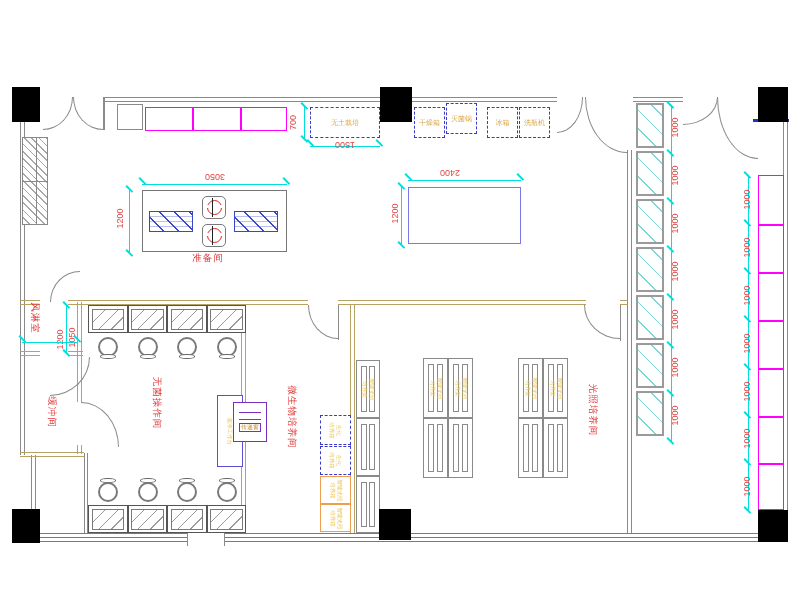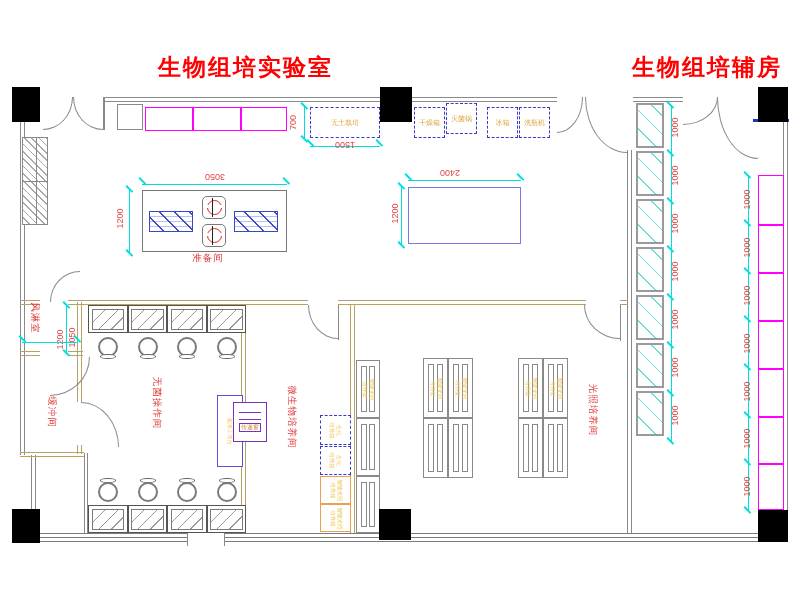--- a/index.html
+++ b/index.html
@@ -52,22 +52,20 @@
   .pwl{color:#c8872f;font-size:6px;border:1px solid #7b2fbe;line-height:7px;padding:0 1px;background:#fff;white-space:nowrap}
   .cb{border:1.5px solid #5a50d8;background:#fff;display:flex;align-items:center;justify-content:center}
   .lrack{border:1.2px solid #888;background:repeating-linear-gradient(45deg,#fff 0 4px,#a8a8a8 4px 5.2px)}
   .gline{background:#8a8a8a}
 </style>
 </head>
 <body>
 
 <div id="plan">
 
-  <div class="c title" style="left:158px;top:52px">生物组培实验室</div>
-  <div class="c title" style="left:632px;top:52px">生物组培辅房</div>
 
   <div class="c wh" style="left:103px;top:97px;width:277px"></div>
   <div class="c wh" style="left:412px;top:97px;width:145px"></div>
   <div class="c wh" style="left:633px;top:97px;width:50px"></div>
   <div class="c wv" style="left:20px;top:122px;height:333px"></div>
   <div class="c wv" style="left:31px;top:455px;height:56px"></div>
   <div class="c wv" style="left:84px;top:453px;height:80px;width:4px"></div>
   <div class="c wv" style="left:627px;top:150px;height:383px"></div>
   <div class="c wv" style="left:783px;top:122px;height:388px"></div>
   <div class="c gline" style="left:103px;top:97px;width:1.5px;height:33px"></div>

